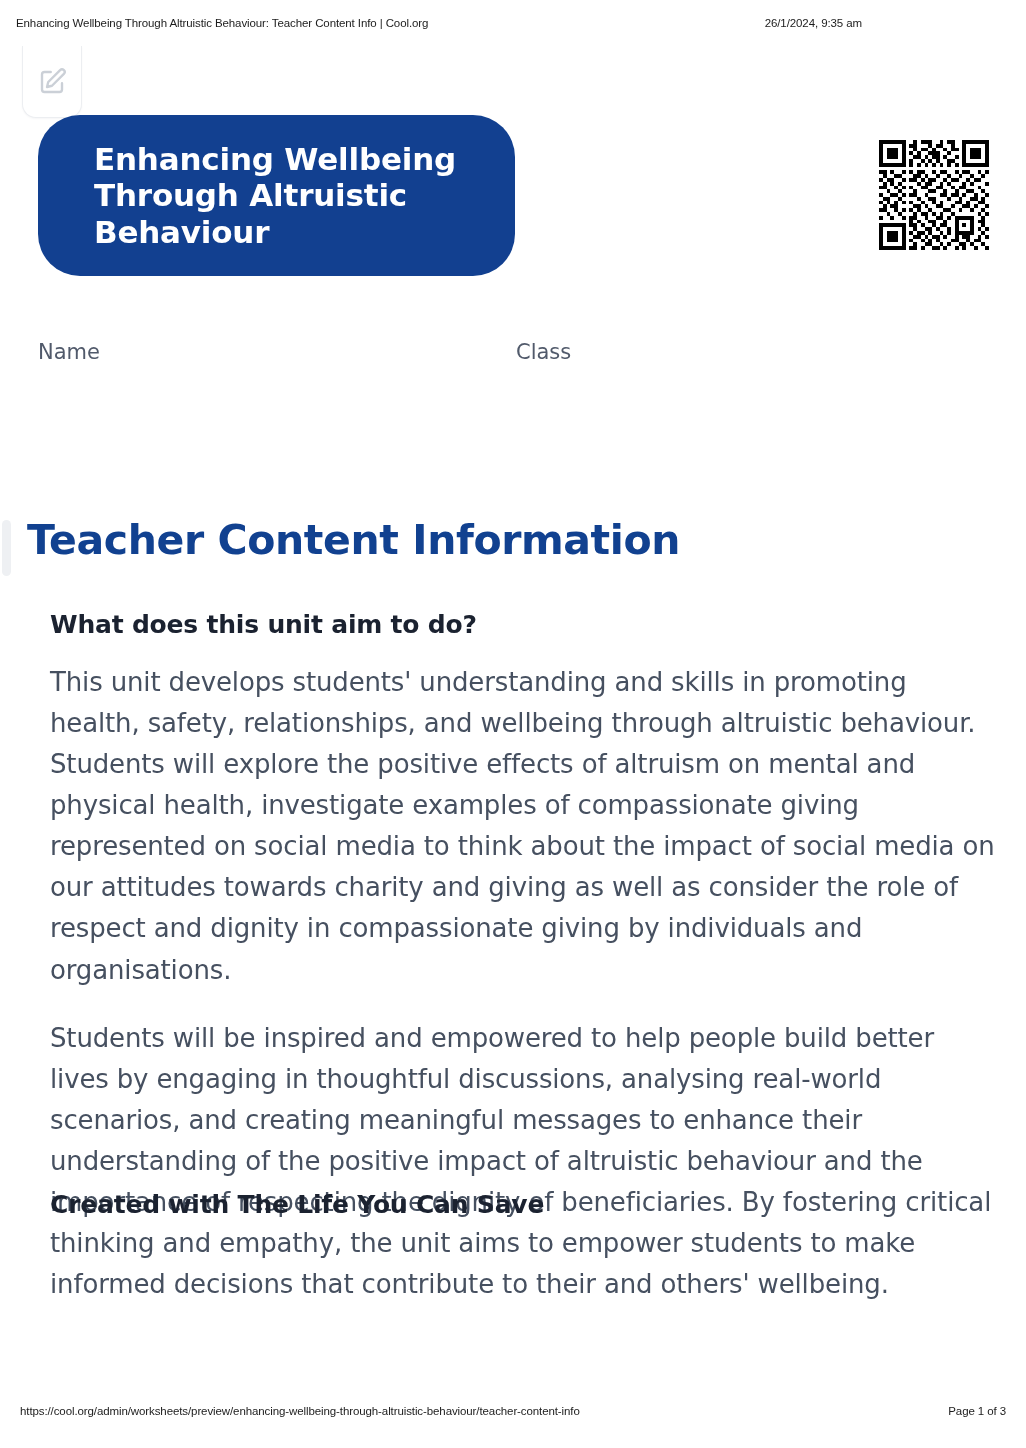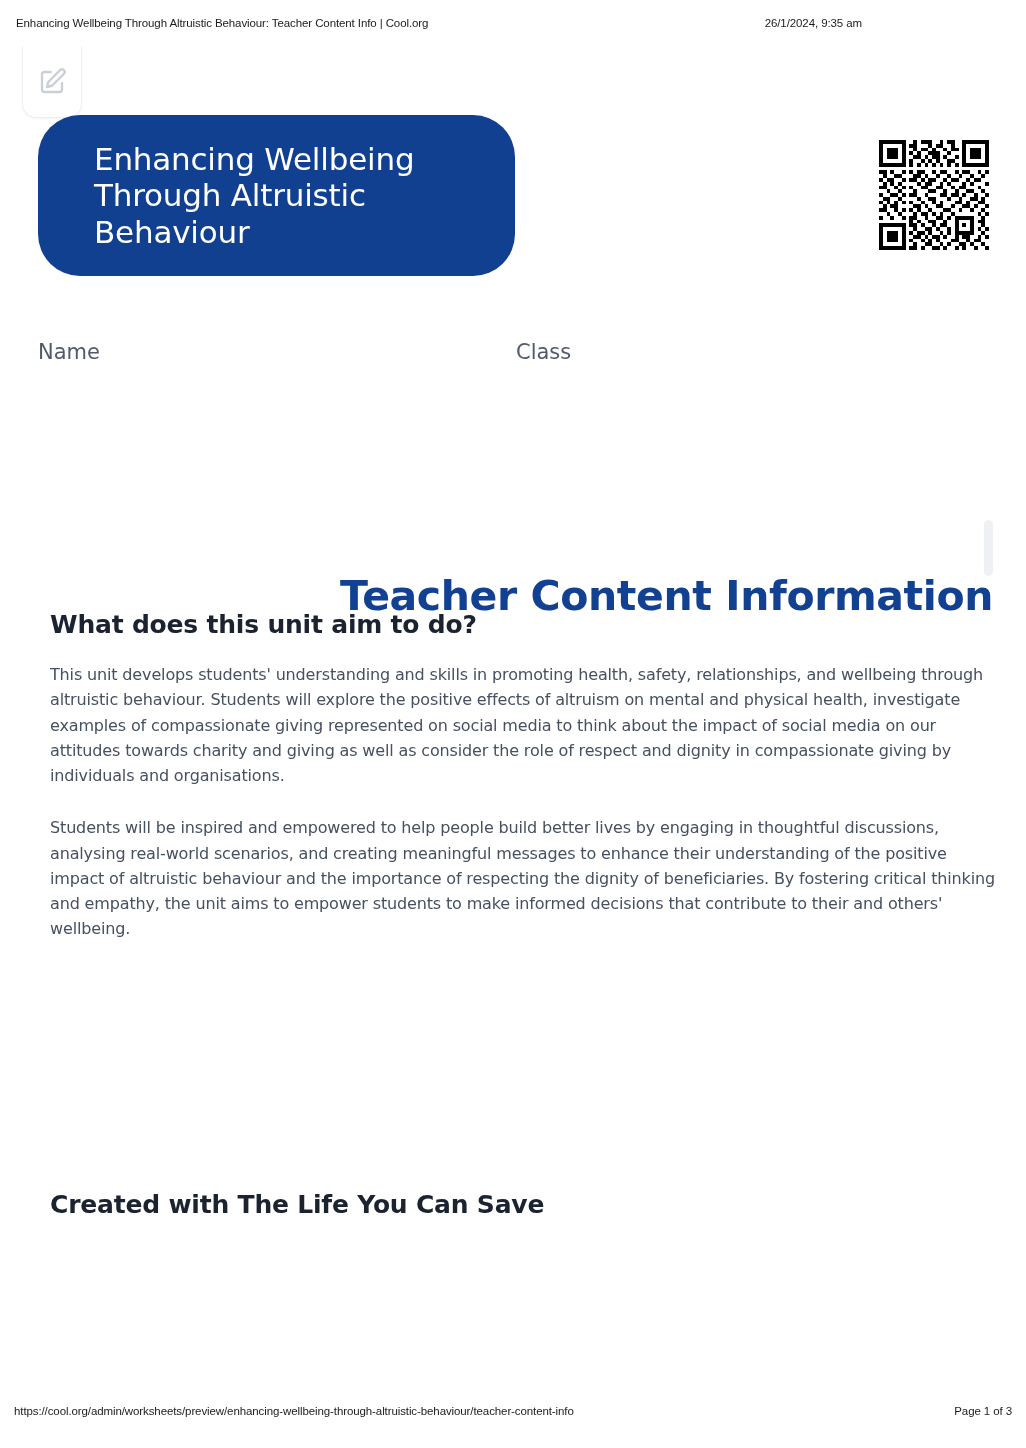--- a/index.html
+++ b/index.html
@@ -78,21 +78,21 @@
     padding: 26px 52px 26px 56px;
     display: flex;
     align-items: flex-start;
     z-index: 5;
   }
   .title-pill h1 {
     margin: 0;
     color: #ffffff;
     font-size: 31px;
     line-height: 1.17;
-    font-weight: 400;
+    font-weight: 700;
     font-family: "DejaVu Sans", sans-serif;
     letter-spacing: -0.2px;
   }
 
   
   .qr-wrap {
     position: absolute;
     right: 30px;
     top: 140px;
     width: 124px;
@@ -111,26 +111,25 @@
     font-size: 21px;
     color: #515a6b;
     font-family: "DejaVu Sans", sans-serif;
   }
   .name-class .nc-name { width: 478px; }
   .name-class .nc-class { flex: 1; }
 
   
   .section-head {
     position: absolute;
-    left: 33px;
+    left: 2px;
     top: 520px;
     width: 960px;
     display: flex;
-    align-items: flex-end;
-    flex-direction: column;
+    align-items: flex-start;
   }
   .section-bar {
     width: 9px;
     height: 56px;
     background: #eef0f3;
     border-radius: 6px;
     flex: 0 0 auto;
   }
   .section-head h2 {
     margin: 0 0 0 16px;
@@ -154,21 +153,21 @@
     margin: 0 0 22px 0;
     font-size: 25px;
     font-weight: 700;
     color: #1b2230;
     font-family: "DejaVu Sans", sans-serif;
     letter-spacing: -0.2px;
     line-height: 1.2;
   }
   .content p {
     margin: 0 0 27px 0;
-    font-size: 16px;
+    font-size: 26px;
     line-height: 1.58;
     color: #465060;
     font-family: "DejaVu Sans", sans-serif;
     letter-spacing: -0.15px;
   }
   .content p:last-of-type { margin-bottom: 0; }
 
   .created-head {
     position: absolute;
     left: 38px;
@@ -182,21 +181,21 @@
     letter-spacing: -0.2px;
   }
 
   
   .print-footer {
     position: absolute;
     bottom: 28px;
     left: 0;
     width: 1026px;
     height: 18px;
-    padding: 0 14px;
+    padding: 0 20px;
     display: flex;
     align-items: center;
     justify-content: space-between;
     font-size: 11.5px;
     color: #1c1c1c;
     font-family: "Liberation Sans", sans-serif;
     letter-spacing: -0.1px;
   }
 </style>
 </head>

